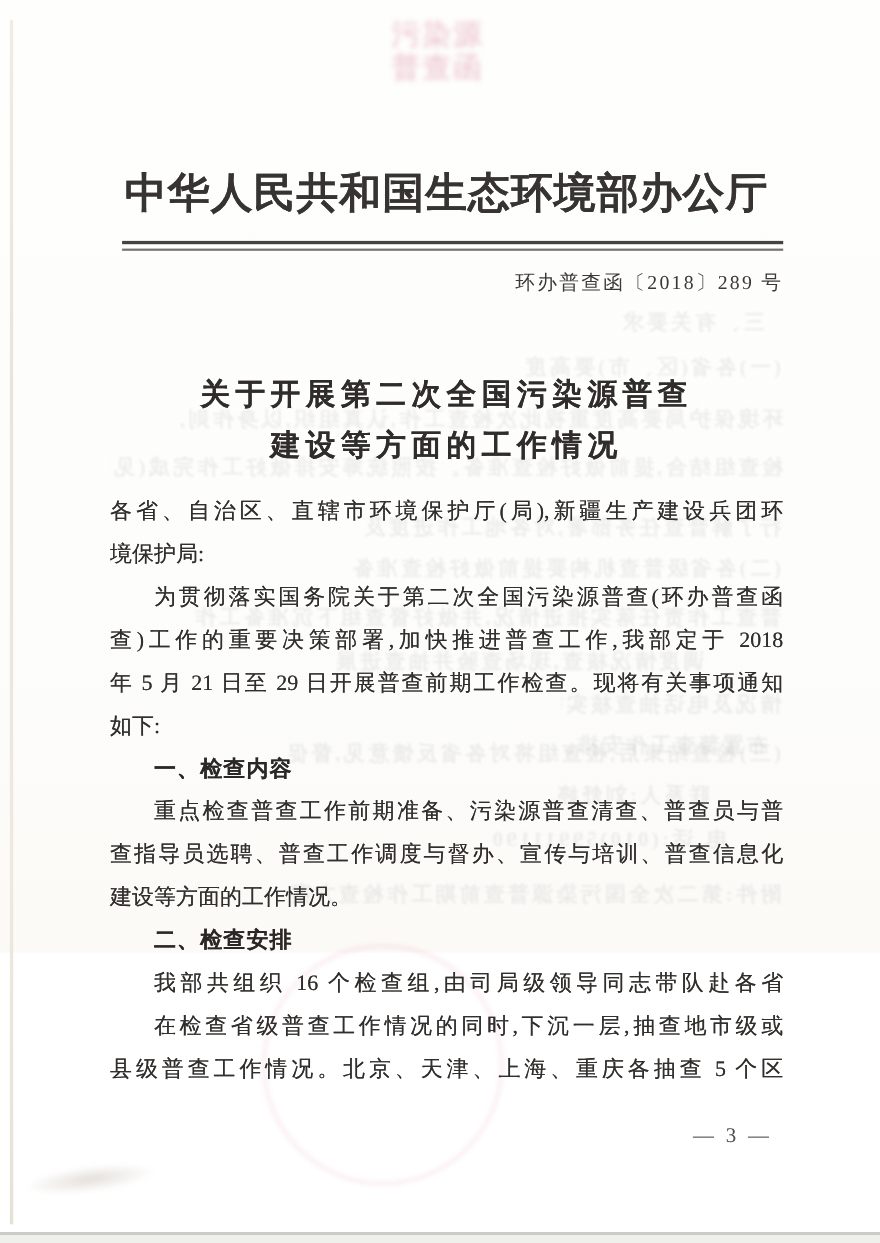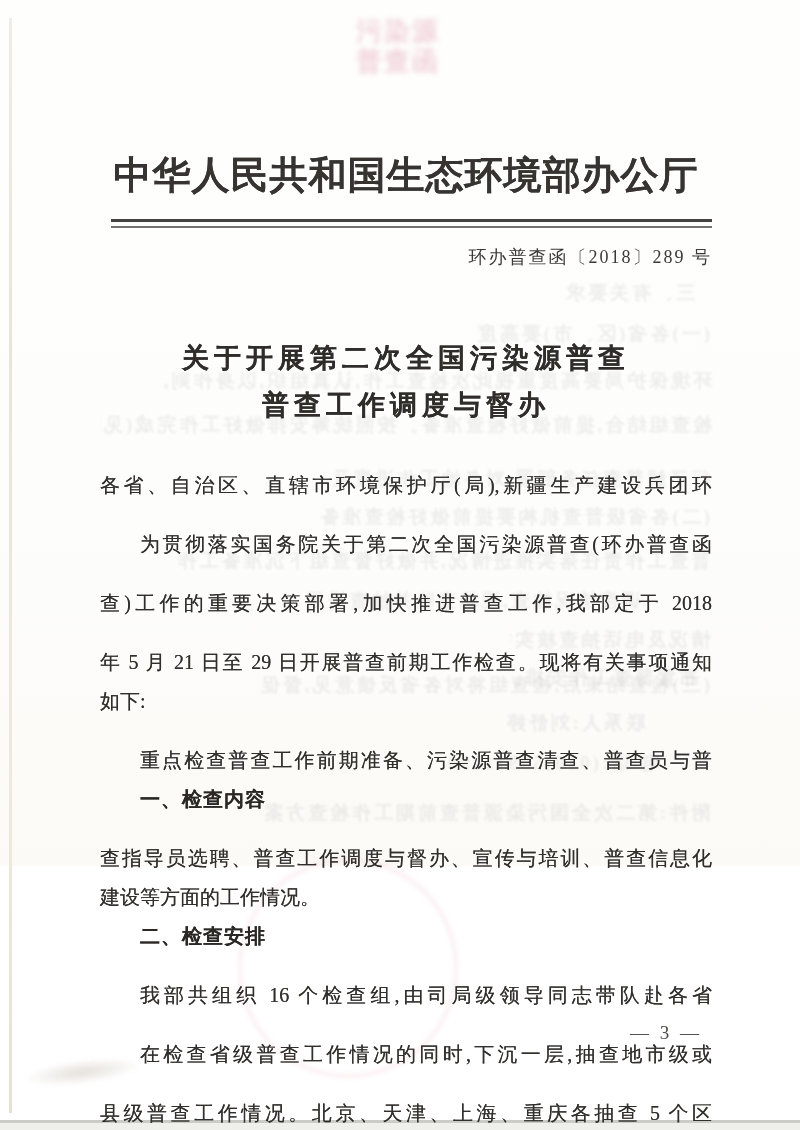--- a/index.html
+++ b/index.html
@@ -81,21 +81,20 @@
     position:absolute;left:100px;top:446px;width:612px;
     font-size:20px;color:#312e2b;
   }
   .doc-line{
     height:39px;line-height:39px;white-space:nowrap;
     text-shadow:0 0 .4px #555;
   }
   .doc-line.justify{
     white-space:normal;text-align:justify;text-align-last:justify;
     text-justify:inter-character;
-    margin-top:20px;
   }
   .doc-line.indent{text-indent:2em;}
   .doc-line.heading{
     font-family:"Liberation Sans","DejaVu Sans",sans-serif;
     font-weight:bold;color:#2a2724;letter-spacing:1px;
   }
   .page-number{
     position:absolute;left:100px;top:1022px;width:602px;
     text-align:right;font-size:19px;color:#4d4a47;letter-spacing:3px;
   }
@@ -128,31 +127,32 @@
   <div class="scan-edge-left"></div>
   <div class="scan-edge-bottom"></div>
   <div class="scan-bottom-tone"></div>
 
   <div class="org-name">中华人民共和国生态环境部办公厅</div>
   <div class="rule"></div>
   <div class="doc-number">环办普查函〔2018〕289 号</div>
 
   <div class="notice-title">
     <div>关于开展第二次全国污染源普查</div>
-    <div>普查工作调度与督办</div>
+    <div>建设等方面的工作情况</div>
   </div>
 
   <div class="doc-body">
       <div class="doc-line justify">各省、自治区、直辖市环境保护厅(局),新疆生产建设兵团环</div>
+      <div class="doc-line">境保护局:</div>
       <div class="doc-line indent justify">为贯彻落实国务院关于第二次全国污染源普查(环办普查函</div>
       <div class="doc-line justify">查)工作的重要决策部署,加快推进普查工作,我部定于 2018</div>
       <div class="doc-line justify">年 5 月 21 日至 29 日开展普查前期工作检查。现将有关事项通知</div>
       <div class="doc-line">如下:</div>
+      <div class="doc-line heading indent">一、检查内容</div>
       <div class="doc-line indent justify">重点检查普查工作前期准备、污染源普查清查、普查员与普</div>
-      <div class="doc-line heading indent">一、检查内容</div>
       <div class="doc-line justify">查指导员选聘、普查工作调度与督办、宣传与培训、普查信息化</div>
       <div class="doc-line">建设等方面的工作情况。</div>
       <div class="doc-line heading indent">二、检查安排</div>
       <div class="doc-line indent justify">我部共组织 16 个检查组,由司局级领导同志带队赴各省</div>
       <div class="doc-line indent justify">在检查省级普查工作情况的同时,下沉一层,抽查地市级或</div>
       <div class="doc-line justify">县级普查工作情况。北京、天津、上海、重庆各抽查 5 个区</div>
     </div>
 
   <div class="page-number">— 3 —</div>
 </div>

